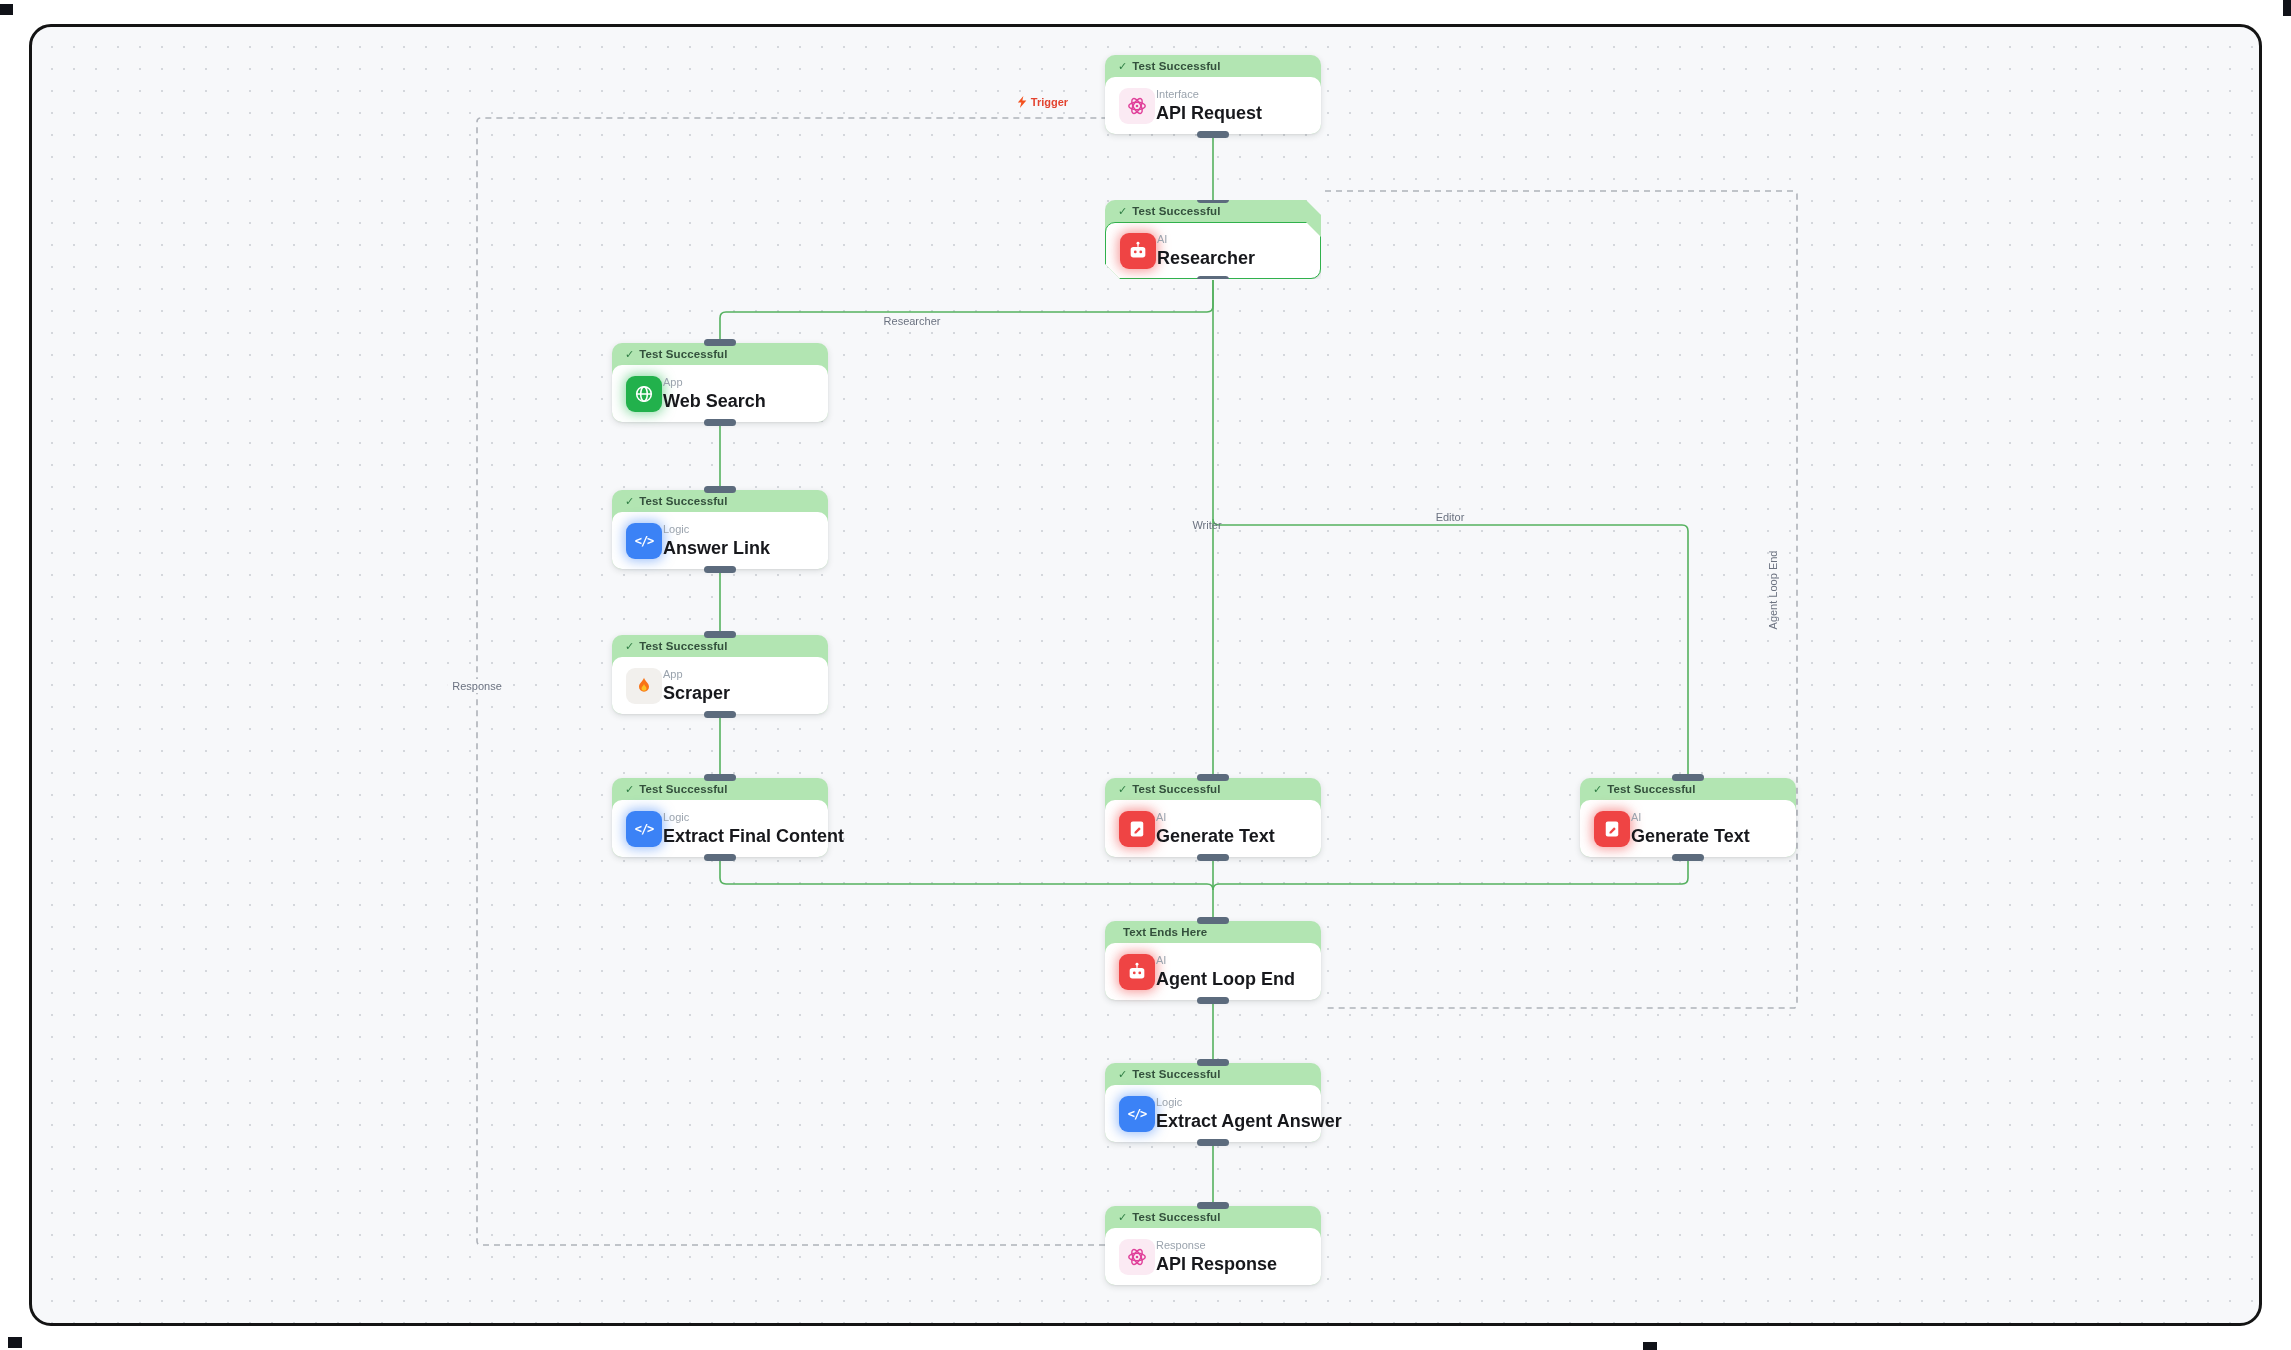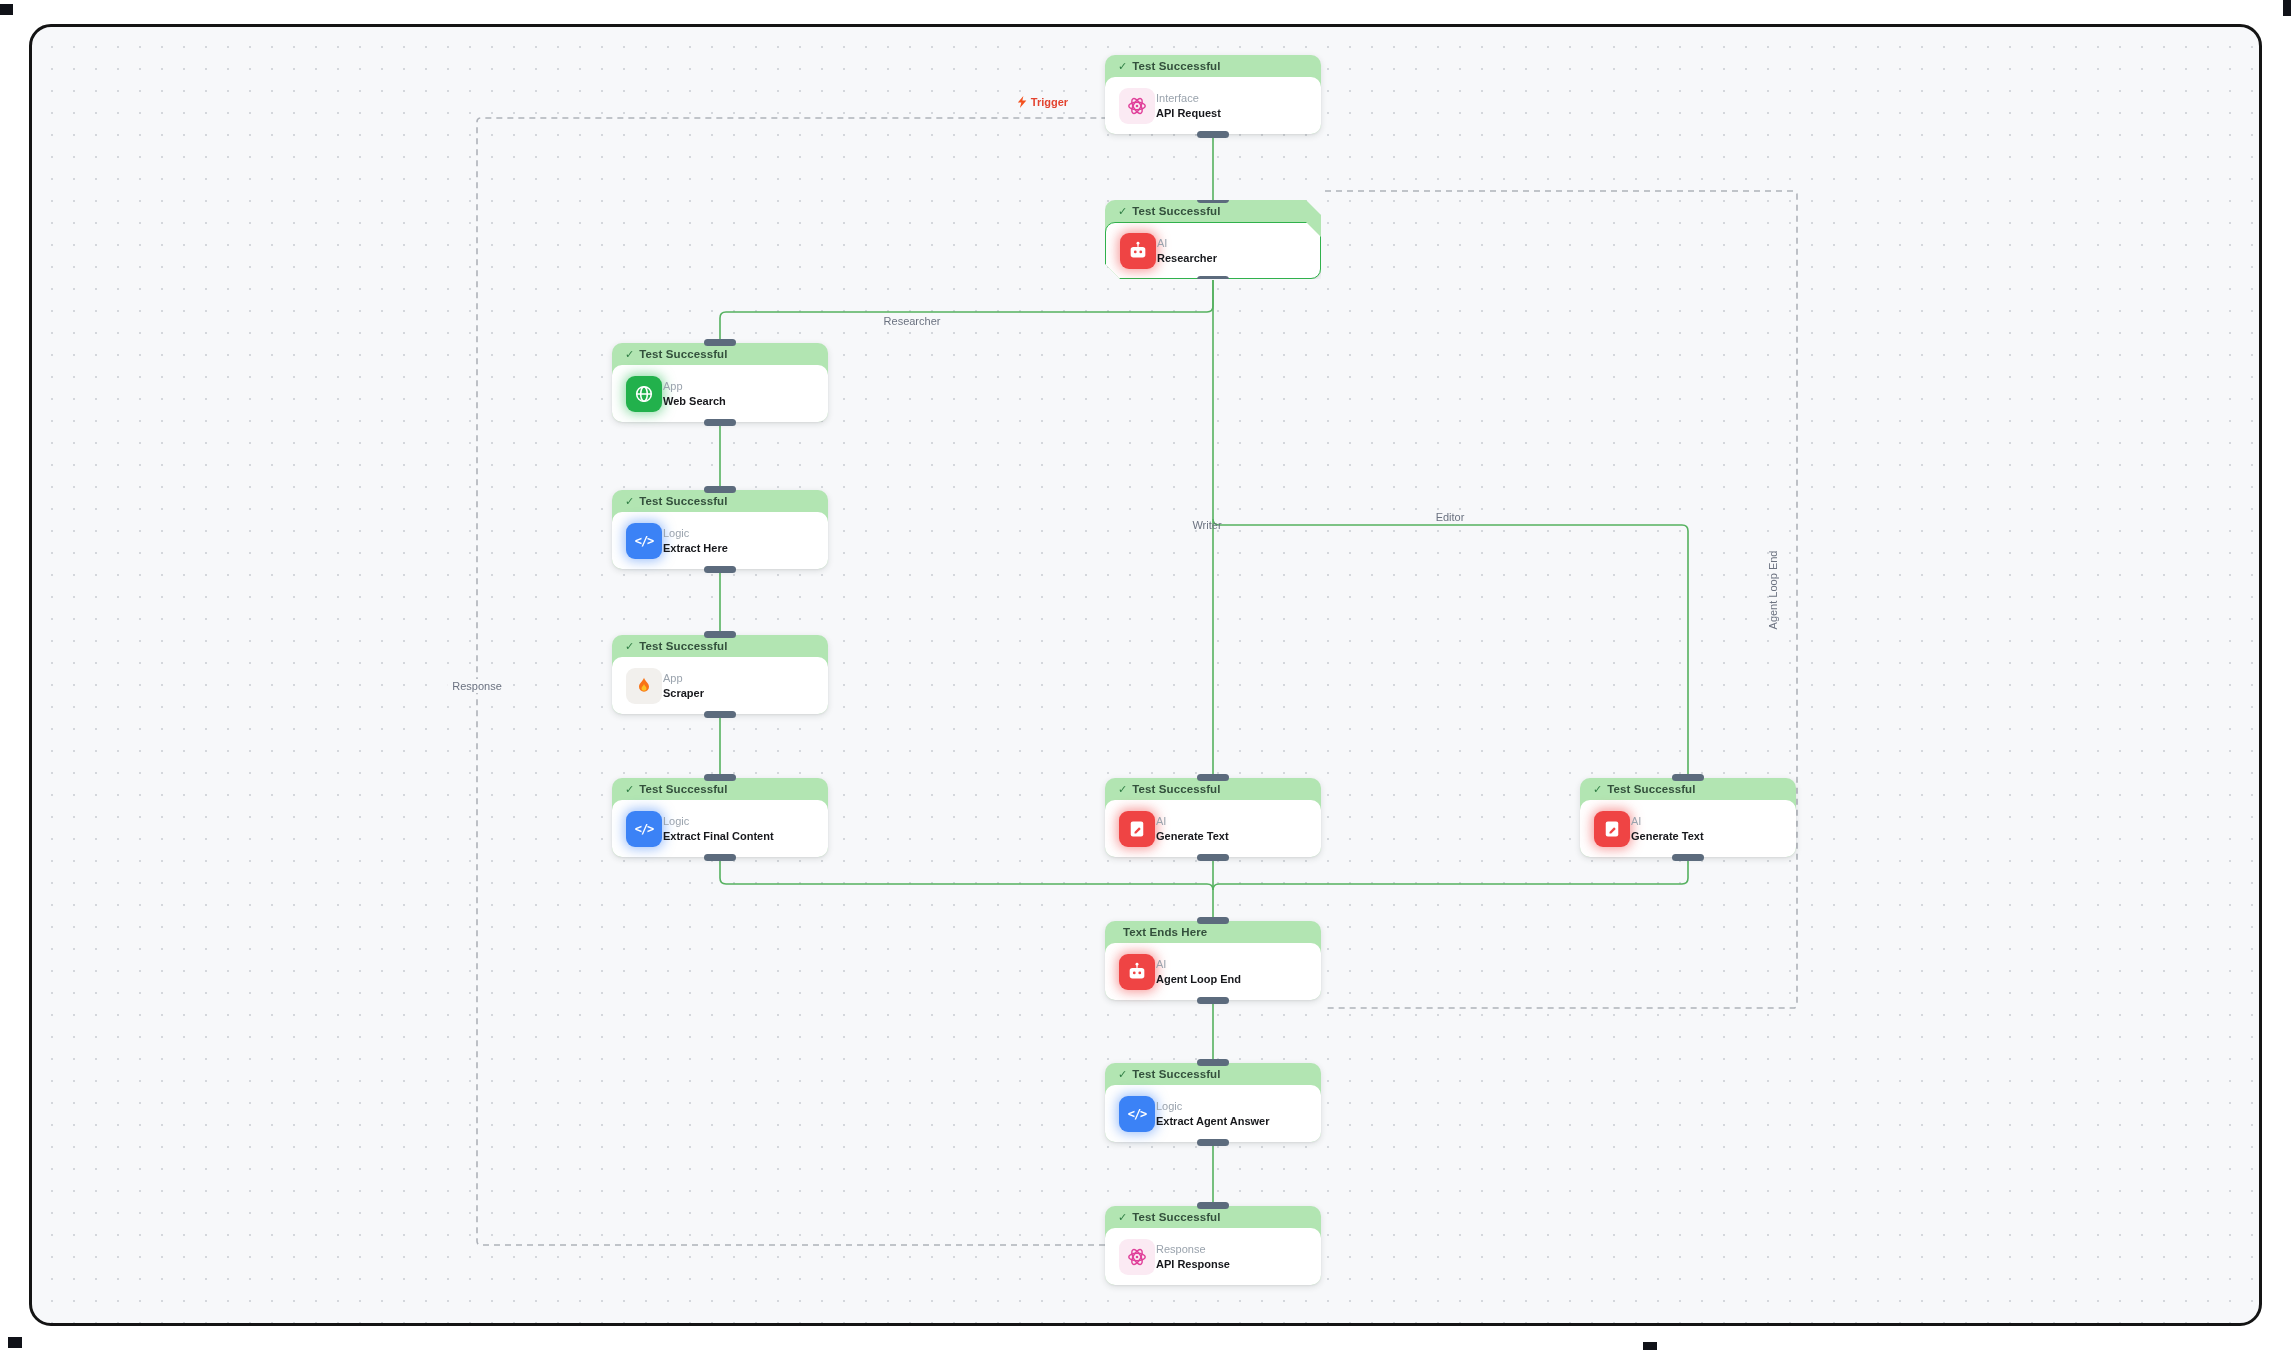--- a/index.html
+++ b/index.html
@@ -34,21 +34,21 @@
     height:57px;background:#ffffff;border-radius:10px;
     display:flex;align-items:center;gap:1px;padding:0 14px;box-sizing:border-box;
     box-shadow:0 1px 2px rgba(0,0,0,.05);
   }
   .node.selected, .node.selected .card{
     clip-path:polygon(0 0, calc(100% - 15px) 0, 100% 15px, 100% 100%, 15px 100%, 0 calc(100% - 15px));
   }
   .node.selected .card{border:1.5px solid #30b14c;}
   .ntext{display:flex;flex-direction:column;justify-content:center;}
   .ntype{font-size:11px;color:#9aa3ad;margin-bottom:3px;}
-  .ntitle{font-size:11px;font-weight:700;color:#17181c;white-space:nowrap;text-align:right;}
+  .ntitle{font-size:18px;font-weight:700;color:#17181c;white-space:nowrap;text-align:right;}
   .iconbox{
     width:36px;height:36px;border-radius:9px;flex:0 0 36px;
     display:flex;align-items:center;justify-content:center;
   }
   .iconbox.red{background:#ef4444;box-shadow:0 0 12px 2px rgba(239,68,68,.55);}
   .iconbox.green{background:#22b14c;box-shadow:0 0 12px 2px rgba(46,187,90,.55);}
   .iconbox.blue{background:#3b82f6;box-shadow:0 0 12px 2px rgba(59,130,246,.5);}
   .iconbox.pinklight{background:#fbeaf3;}
   .iconbox.graylight{background:#f2f0ed;}
   .codeglyph{color:#fff;font-size:12px;font-weight:700;font-family:"DejaVu Sans Mono",monospace;letter-spacing:-1px;}
@@ -181,21 +181,21 @@
     <div class="badge">
         <span class="check">✓</span>
         <span>Test Successful</span>
       </div>
     <div class="card">
       <div class="iconbox blue">
           <span class="codeglyph">&lt;/&gt;</span>
         </div>
       <div class="ntext">
           <div class="ntype">Logic</div>
-          <div class="ntitle">Extract Here</div>
+          <div class="ntitle">Answer Link</div>
         </div>
     </div>
     <div class="handle top"></div>
     <div class="handle bot"></div>
   </div>
 
   <div class="node" style="left:580px;top:608px;">
     <div class="badge">
         <span class="check">✓</span>
         <span>Test Successful</span>

